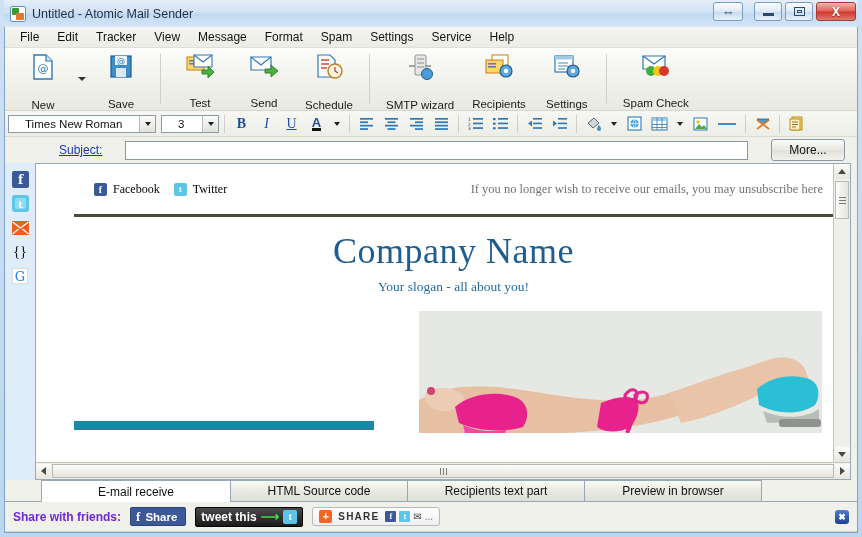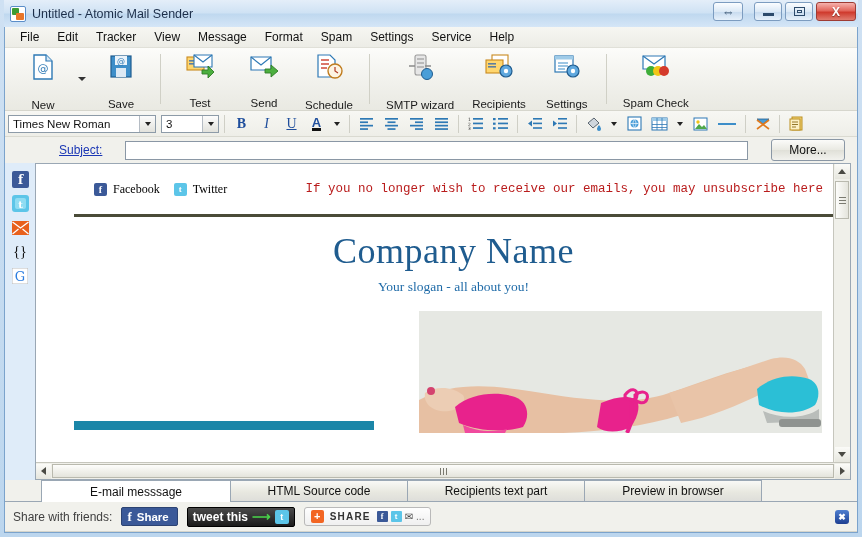--- a/index.html
+++ b/index.html
@@ -94,21 +94,21 @@
 
   
   .fmtbar{
     height:25px;display:flex;align-items:center;gap:2px;
     background:linear-gradient(180deg,#f7f7f3 0%,#eeeee8 100%);
     border-bottom:1px solid #dadad1;padding:0 3px;
   }
   .combo{
     height:18px;border:1px solid #8d9ba8;background:#fff;
     display:flex;align-items:center;box-sizing:border-box;
-    font-size:11.5px;color:#111;padding-left:4px;position:relative;
+    font-size:11.5px;color:#111;padding-left:16px;position:relative;
   }
   .combo .cb-arrow{
     margin-left:auto;width:15px;height:16px;
     background:linear-gradient(180deg,#fcfcfc 0%,#e2e2dc 100%);
     border-left:1px solid #b5bcc4;
     display:flex;align-items:center;justify-content:center;
   }
   .fmt-btn{
     width:21px;height:21px;display:flex;align-items:center;justify-content:center;
     border:1px solid transparent;border-radius:2px;cursor:default;
@@ -164,21 +164,21 @@
   .tpl-top{
     height:50px;display:flex;align-items:center;padding:0 10px 0 20px;
     font-family:"Liberation Serif",serif;
   }
   .social{display:flex;align-items:center;gap:6px;}
   .social a{color:#000000;font-size:12px;text-decoration:none;font-family:"Liberation Serif",serif;}
   .fb-chip{width:13px;height:13px;background:#3b5998;color:#fff;font-size:10px;font-weight:bold;
            display:flex;align-items:center;justify-content:center;border-radius:2px;font-family:"Liberation Serif",serif;}
   .tw-chip{width:13px;height:13px;background:#5cc5e8;color:#fff;font-size:9px;font-weight:bold;
            display:flex;align-items:center;justify-content:center;border-radius:2px;}
-  .unsub{margin-left:auto;font-size:12.5px;color:#b91c1c;font-family:Liberation Mono, monospace;}
+  .unsub{margin-left:auto;font-size:12.5px;color:#737373;font-family:Liberation Serif, serif;}
   .rule{height:3px;background:#4a4b38;margin:0 0 0 0;}
   .tpl-title{
     text-align:center;font-family:"Liberation Serif",serif;
     font-size:36px;color:#1f5c8f;margin-top:13px;letter-spacing:.5px;
   }
   .tpl-slogan{text-align:center;font-size:13.5px;color:#1f6ba8;margin-top:7px;font-family:"Liberation Serif",serif;}
   .hero{
     position:absolute;left:345px;top:147px;width:403px;height:122px;overflow:hidden;
     background:#e3e5e0;
   }
@@ -237,21 +237,21 @@
   }
   .tab.active{
     background:#fff;height:22px;position:relative;top:1px;font-weight:normal;
   }
 
   
   .sharebar{
     height:29px;display:flex;align-items:center;gap:9px;
     background:#f1f1ec;padding:0 8px;border-bottom:1px solid #d5d5cc;
   }
-  .share-label{font-size:12px;font-weight:normal;color:#404040;}
+  .share-label{font-size:12px;font-weight:bold;color:#6d28d9;}
   .fb-share{
     height:19px;display:flex;align-items:center;gap:5px;padding:0 8px 0 5px;
     background:#3b5998;border:1px solid #2c4373;border-radius:2px;
     color:#fff;font-size:11.5px;font-weight:bold;box-sizing:border-box;
   }
   .fb-f{font-family:"Liberation Serif",serif;font-weight:bold;font-size:13px;}
   .tweet-btn{
     height:20px;display:flex;align-items:center;gap:4px;padding:0 5px;
     background:linear-gradient(180deg,#4a4a4a 0%,#1b1b1b 100%);
     border:1px solid #000;border-radius:2px;color:#fff;font-size:12px;
@@ -761,21 +761,21 @@
               <span class="hs-grip"></span>
             </div>
           <div class="hs-arrow">
               <span class="rt-tri"></span>
             </div>
         </div>
       </div>
     </div>
 
     <div class="tabsrow">
-      <div class="tab active" style="min-width:190px;">E-mail messsage</div>
+      <div class="tab active" style="min-width:190px;">E-mail receive</div>
       <div class="tab" style="min-width:178px;">HTML Source code</div>
       <div class="tab" style="min-width:178px;">Recipients text part</div>
       <div class="tab" style="min-width:178px;">Preview in browser</div>
     </div>
 
     <div class="sharebar">
       <span class="share-label">Share with friends:</span>
       <div class="fb-share">
         <span class="fb-f">f</span>
         <span>Share</span>

